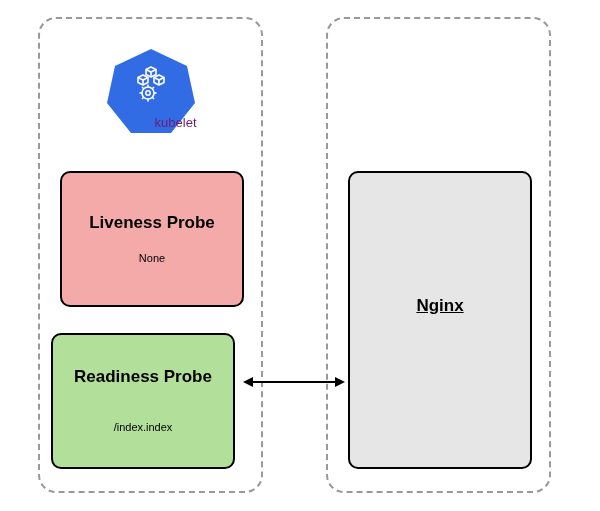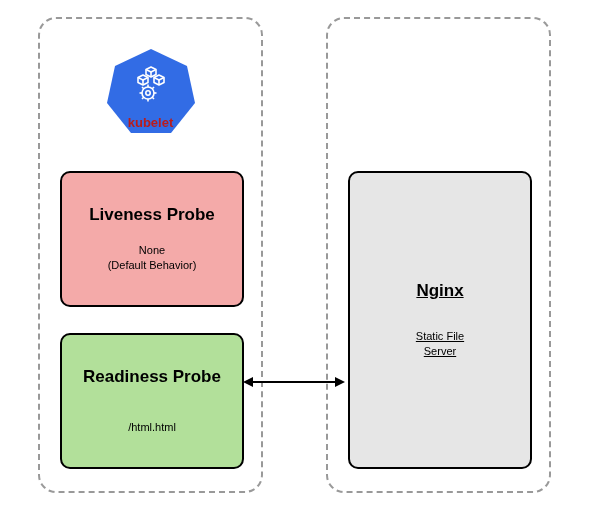--- a/index.html
+++ b/index.html
@@ -31,44 +31,44 @@
     left: 50%;
     transform: translateX(-50%);
     text-align: center;
   }
   #badge-left  { top: 28px; }
   #badge-right { top: 28px; }
   .hex-label {
     position: absolute;
     left: 0; right: 0;
     bottom: 11px;
-    text-align: center;
-    color: #b91c1c;
+    text-align: right;
+    color: #701a75;
     font-size: 13px;
-    font-weight: 700;
+    font-weight: 400;
   }
 
   .box {
     position: absolute;
     border: 2px solid #000;
     border-radius: 10px;
     box-sizing: border-box;
     text-align: center;
     display: flex;
     flex-direction: column;
     align-items: center;
     justify-content: center;
     padding: 8px 4px;
   }
   #box-liveness {
     left: 20px; top: 152px; width: 184px; height: 136px;
     background: #f4aaa9;
   }
   #box-readiness {
-    left: 20px; top: 314px; width: 184px; height: 136px;
+    left: 11px; top: 314px; width: 184px; height: 136px;
     background: #b2e09a;
   }
   #box-nginx {
     left: 20px; top: 152px; width: 184px; height: 298px;
     background: #e6e6e6;
     text-decoration: underline;
   }
   .box .title {
     font-size: 17px;
     font-weight: 700;
@@ -135,43 +135,38 @@
           </g>
         </g>
       </svg>
       <div class="hex-label">kubelet</div>
     </div>
 
     <div id="box-liveness" class="box">
       <div class="title">Liveness Probe</div>
       <div class="body">
         <span>None</span><br>
-        <span>(Default Behavior)</span>
       </div>
     </div>
 
     <div id="box-readiness" class="box">
       <div class="title">Readiness Probe</div>
       <div class="body">
         <br>
-        <span>/html.html</span>
+        <span>/index.index</span>
       </div>
     </div>
 
   </div>
 
   <div id="panel-right" class="panel">
 
 
     <div id="box-nginx" class="box">
       <div class="title">Nginx</div>
-      <div class="body">
-        <span>Static File</span><br>
-        <span>Server</span>
-      </div>
     </div>
 
   </div>
 
   <svg id="connector" viewBox="0 0 102 12">
     <line x1="8" y1="6" x2="94" y2="6" stroke="#000" stroke-width="2"></line>
     <polygon points="0,6 10,1 10,11" fill="#000"></polygon>
     <polygon points="102,6 92,1 92,11" fill="#000"></polygon>
   </svg>
 

